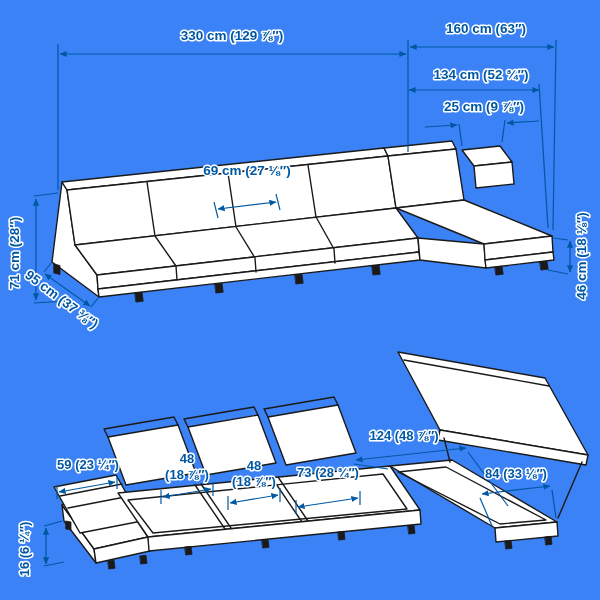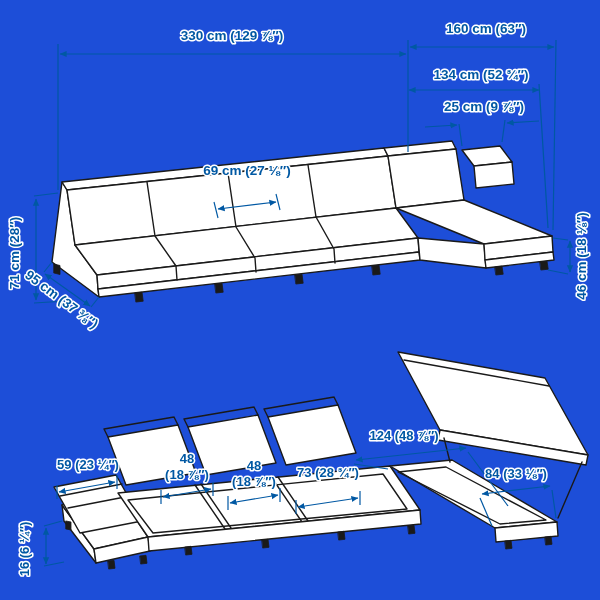--- a/index.html
+++ b/index.html
@@ -1,16 +1,16 @@
 <!DOCTYPE html>
 <html><head>
 <meta charset="utf-8">
 <style>
   html,body{margin:0;padding:0;background:#ffffff;}
-  .stage{width:600px;height:600px;background:#1d4ed8;position:relative;overflow:hidden;
+  .stage{width:600px;height:600px;background:#3b82f6;position:relative;overflow:hidden;
          font-family:"Liberation Sans", sans-serif;}
   svg{display:block;}
   
   .art path{fill:#ffffff;stroke:#1a1a1a;stroke-width:1.4;stroke-linejoin:round;stroke-linecap:round;}
   .art path.line{fill:none;}
   .art path.leg{fill:#1a1a1a;stroke:#1a1a1a;stroke-width:0.8;}
   
   .dims line,.dims path.ext{stroke:#0058a3;stroke-width:1.2;fill:none;}
   .dims text{fill:#0058a3;font-family:"Liberation Sans",sans-serif;font-weight:700;font-size:13.5px;
              text-anchor:middle;paint-order:stroke;stroke:#ffffff;stroke-width:3px;stroke-linejoin:round;}

